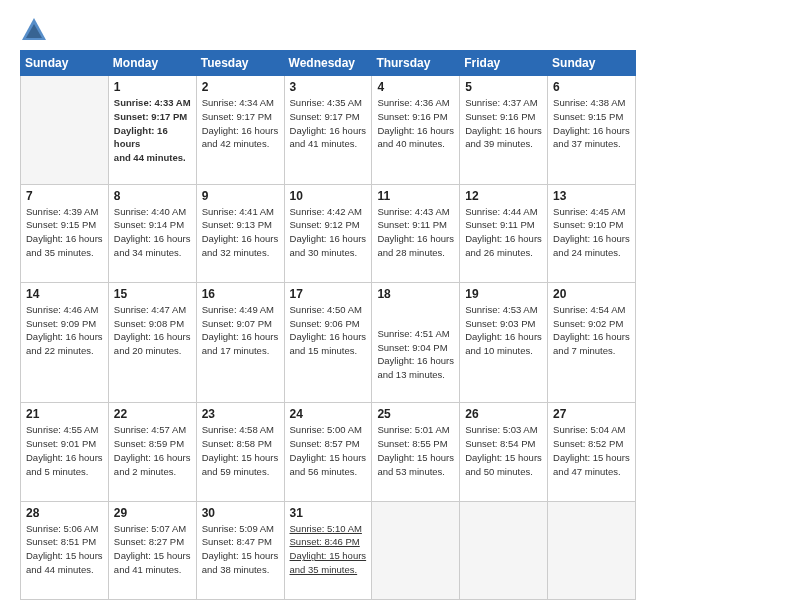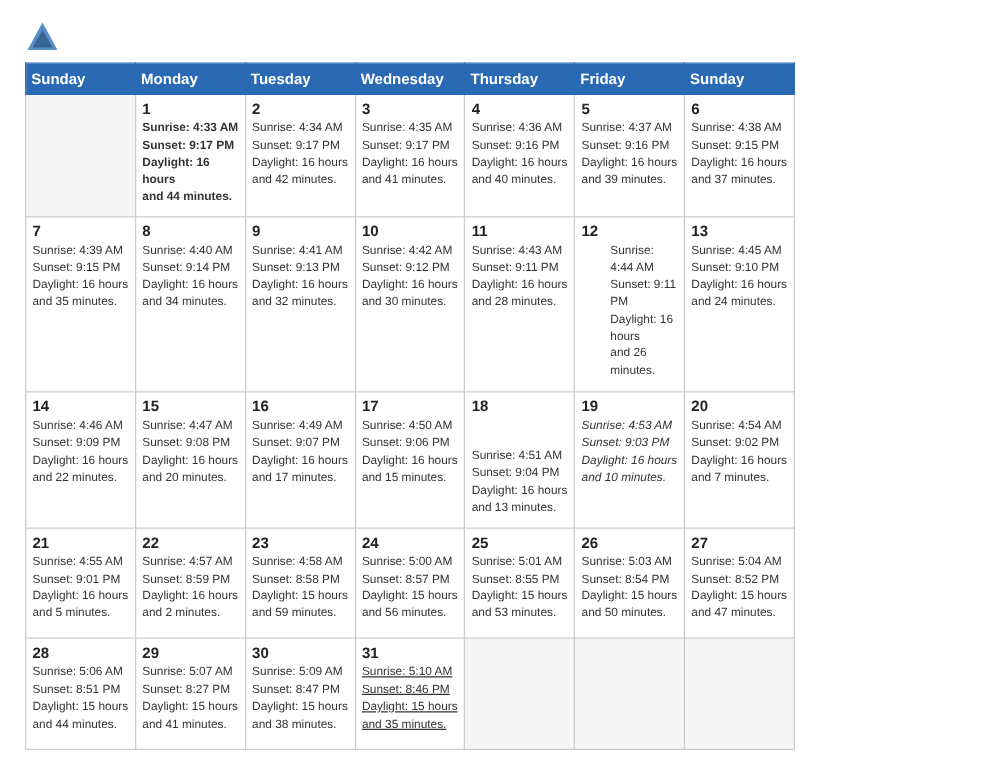--- a/index.html
+++ b/index.html
@@ -212,21 +212,21 @@
           </td>
           <td>
             <span class="day-number">11</span>
             <div class="day-info" style="white-space: pre-line;">Sunrise: 4:43 AM
 Sunset: 9:11 PM
 Daylight: 16 hours
 and 28 minutes.</div>
           </td>
           <td>
             <span class="day-number">12</span>
-            <div class="day-info" style="white-space: pre-line; margin-left: 23px;">Sunrise: 4:44 AM
+            <div class="day-info" style="white-space: pre-line;">Sunrise: 4:44 AM
 Sunset: 9:11 PM
 Daylight: 16 hours
 and 26 minutes.</div>
           </td>
           <td>
             <span class="day-number">13</span>
             <div class="day-info" style="white-space: pre-line;">Sunrise: 4:45 AM
 Sunset: 9:10 PM
 Daylight: 16 hours
 and 24 minutes.</div>
@@ -263,21 +263,21 @@
           </td>
           <td>
             <span class="day-number">18</span>
             <div class="day-info" style="white-space: pre-line; margin-top: 26px;">Sunrise: 4:51 AM
 Sunset: 9:04 PM
 Daylight: 16 hours
 and 13 minutes.</div>
           </td>
           <td>
             <span class="day-number">19</span>
-            <div class="day-info" style="white-space: pre-line; font-style: italic;">Sunrise: 4:53 AM
+            <div class="day-info" style="white-space: pre-line;">Sunrise: 4:53 AM
 Sunset: 9:03 PM
 Daylight: 16 hours
 and 10 minutes.</div>
           </td>
           <td>
             <span class="day-number">20</span>
             <div class="day-info" style="white-space: pre-line;">Sunrise: 4:54 AM
 Sunset: 9:02 PM
 Daylight: 16 hours
 and 7 minutes.</div>

